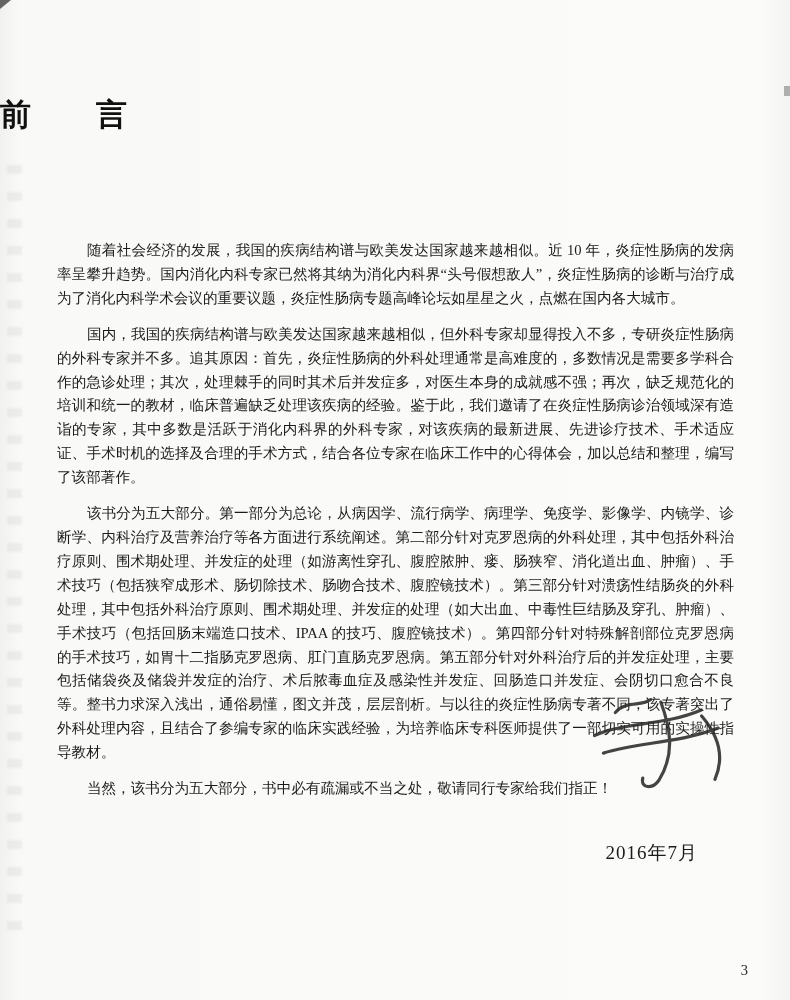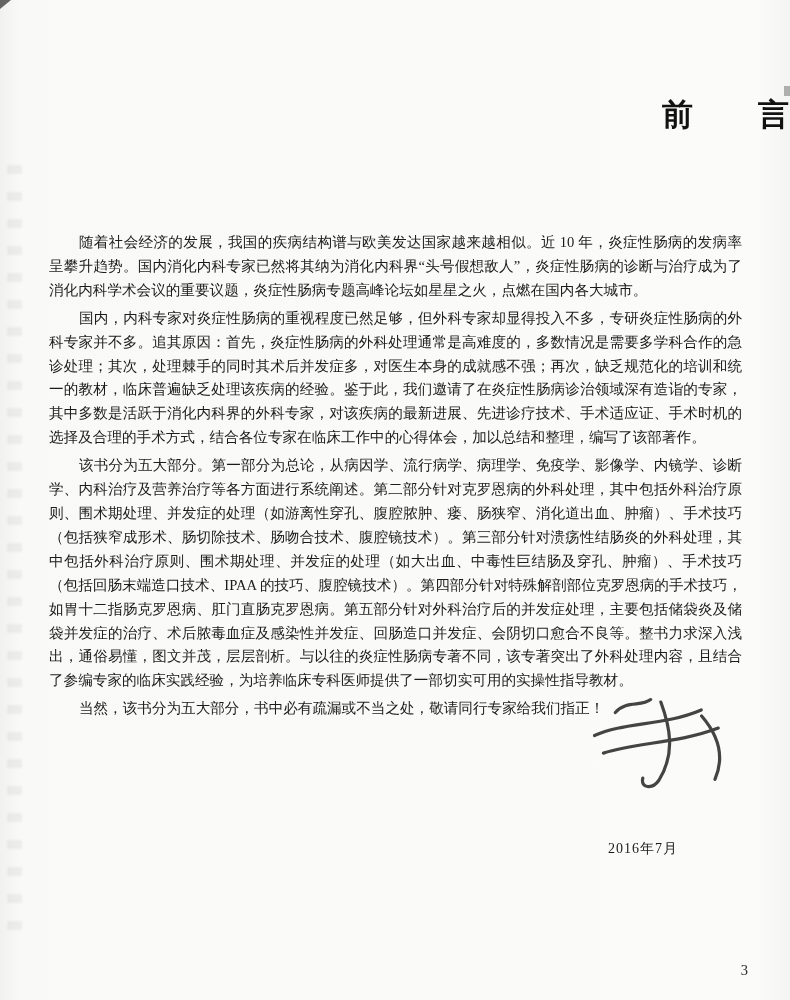--- a/index.html
+++ b/index.html
@@ -50,38 +50,38 @@
     background: #6a6a6a;
     opacity: 0.5;
     filter: blur(0.6px);
   }
   .title {
     position: absolute;
     top: 94px;
     left: 0;
     width: 100%;
     margin: 0;
-    text-align: right;
+    text-align: left;
     font-size: 31px;
     font-weight: 700;
     color: #111;
     letter-spacing: 1px;
   }
   .body-text {
     position: absolute;
     left: 45px;
     right: 44px;
     top: 227px;
     text-align: justify;
     font-size: 14.6px;
     line-height: 23.9px;
     color: #1b1b1b;
   }
   .body-text p {
-    margin: 4px;
+    margin: 12px;
     text-indent: 2.05em;
   }
   .signature {
     position: absolute;
     left: 583px;
     top: 686px;
     width: 160px;
     height: 115px;
     transform: rotate(-3deg);
   }
@@ -93,22 +93,22 @@
     position: absolute;
     width: 1px;
     height: 1px;
     overflow: hidden;
     clip: rect(0 0 0 0);
     opacity: 0;
   }
   .date-line {
     position: absolute;
     top: 840px;
-    right: 112px;
-    font-size: 14px;
+    right: 92px;
+    font-size: 19px;
     letter-spacing: 1px;
     color: #1b1b1b;
   }
   .page-number {
     position: absolute;
     bottom: 21px;
     right: 42px;
     font-size: 14.5px;
     color: #2a2a2a;
   }
@@ -119,21 +119,21 @@
 <div class="page">
 
   <div class="bleed"></div>
   <div class="corner-mark"></div>
   <div class="edge-mark"></div>
 
   <h1 class="title">前　　言</h1>
 
   <div class="body-text">
     <p>随着社会经济的发展，我国的疾病结构谱与欧美发达国家越来越相似。近 10 年，炎症性肠病的发病率呈攀升趋势。国内消化内科专家已然将其纳为消化内科界“头号假想敌人”，炎症性肠病的诊断与治疗成为了消化内科学术会议的重要议题，炎症性肠病专题高峰论坛如星星之火，点燃在国内各大城市。</p>
-    <p>国内，内科专家对炎症性肠病的重视程度已然足够，但外科专家却显得投入不多，专研炎症性肠病的外科专家并不多。追其原因：首先，炎症性肠病的外科处理通常是高难度的，多数情况是需要多学科合作的急诊处理；其次，处理棘手的同时其术后并发症多，对医生本身的成就感不强；再次，缺乏规范化的培训和统一的教材，临床普遍缺乏处理该疾病的经验。鉴于此，我们邀请了在炎症性肠病诊治领域深有造诣的专家，其中多数是活跃于消化内科界的外科专家，对该疾病的最新进展、先进诊疗技术、手术适应证、手术时机的选择及合理的手术方式，结合各位专家在临床工作中的心得体会，加以总结和整理，编写了该部著作。</p>
+    <p>国内，我国的疾病结构谱与欧美发达国家越来越相似，但外科专家却显得投入不多，专研炎症性肠病的外科专家并不多。追其原因：首先，炎症性肠病的外科处理通常是高难度的，多数情况是需要多学科合作的急诊处理；其次，处理棘手的同时其术后并发症多，对医生本身的成就感不强；再次，缺乏规范化的培训和统一的教材，临床普遍缺乏处理该疾病的经验。鉴于此，我们邀请了在炎症性肠病诊治领域深有造诣的专家，其中多数是活跃于消化内科界的外科专家，对该疾病的最新进展、先进诊疗技术、手术适应证、手术时机的选择及合理的手术方式，结合各位专家在临床工作中的心得体会，加以总结和整理，编写了该部著作。</p>
     <p>该书分为五大部分。第一部分为总论，从病因学、流行病学、病理学、免疫学、影像学、内镜学、诊断学、内科治疗及营养治疗等各方面进行系统阐述。第二部分针对克罗恩病的外科处理，其中包括外科治疗原则、围术期处理、并发症的处理（如游离性穿孔、腹腔脓肿、瘘、肠狭窄、消化道出血、肿瘤）、手术技巧（包括狭窄成形术、肠切除技术、肠吻合技术、腹腔镜技术）。第三部分针对溃疡性结肠炎的外科处理，其中包括外科治疗原则、围术期处理、并发症的处理（如大出血、中毒性巨结肠及穿孔、肿瘤）、手术技巧（包括回肠末端造口技术、IPAA 的技巧、腹腔镜技术）。第四部分针对特殊解剖部位克罗恩病的手术技巧，如胃十二指肠克罗恩病、肛门直肠克罗恩病。第五部分针对外科治疗后的并发症处理，主要包括储袋炎及储袋并发症的治疗、术后脓毒血症及感染性并发症、回肠造口并发症、会阴切口愈合不良等。整书力求深入浅出，通俗易懂，图文并茂，层层剖析。与以往的炎症性肠病专著不同，该专著突出了外科处理内容，且结合了参编专家的临床实践经验，为培养临床专科医师提供了一部切实可用的实操性指导教材。</p>
     <p>当然，该书分为五大部分，书中必有疏漏或不当之处，敬请同行专家给我们指正！</p>
   </div>
 
   <div class="signature">
     <svg viewBox="0 0 160 115" xmlns="http://www.w3.org/2000/svg" fill="none" stroke="#2b2b2b" stroke-width="3.2" stroke-linecap="round" stroke-linejoin="round" opacity="0.88">
       <path d="M34 24 C46 12, 60 20, 70 13"></path>
       <path d="M12 46 C42 34, 82 40, 120 26"></path>
       <path d="M20 64 C54 55, 96 58, 136 45"></path>
       <path d="M80 16 C88 42, 92 68, 74 94 C67 103, 55 101, 58 91"></path>

